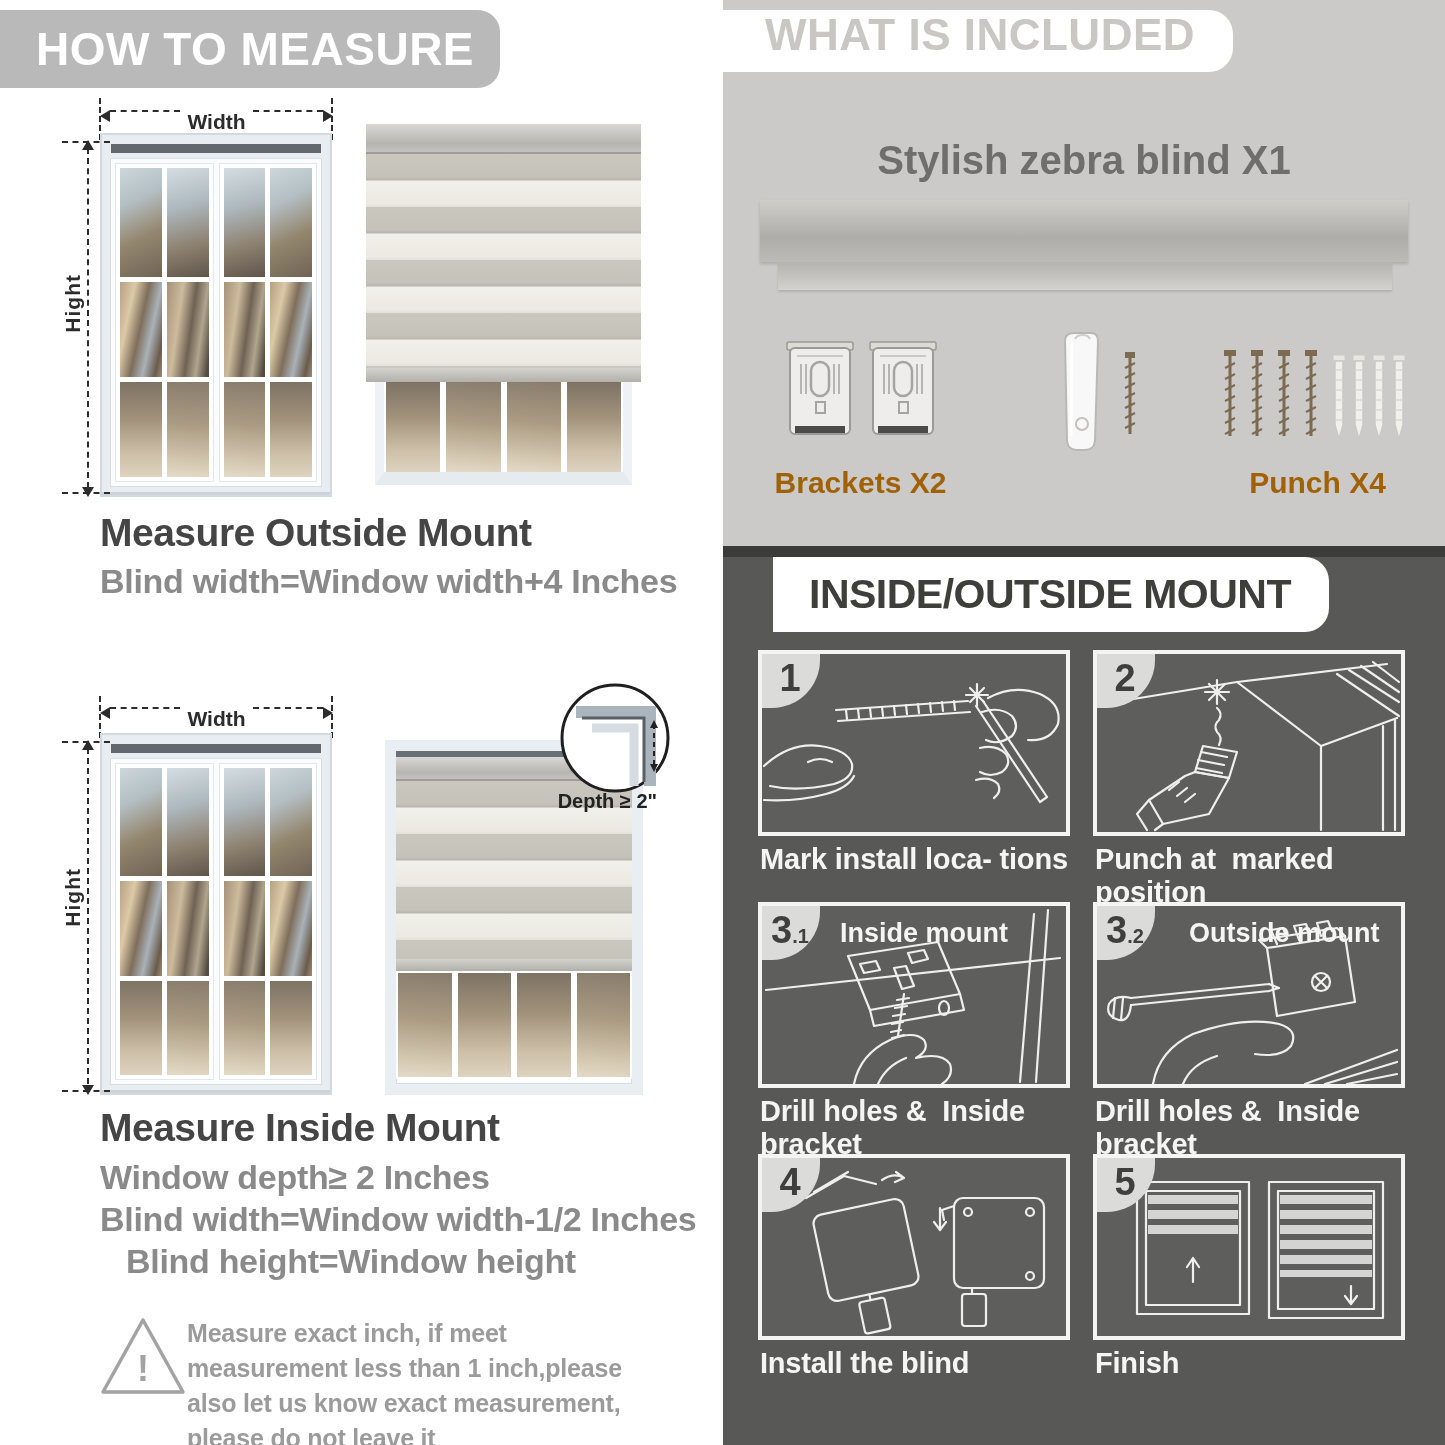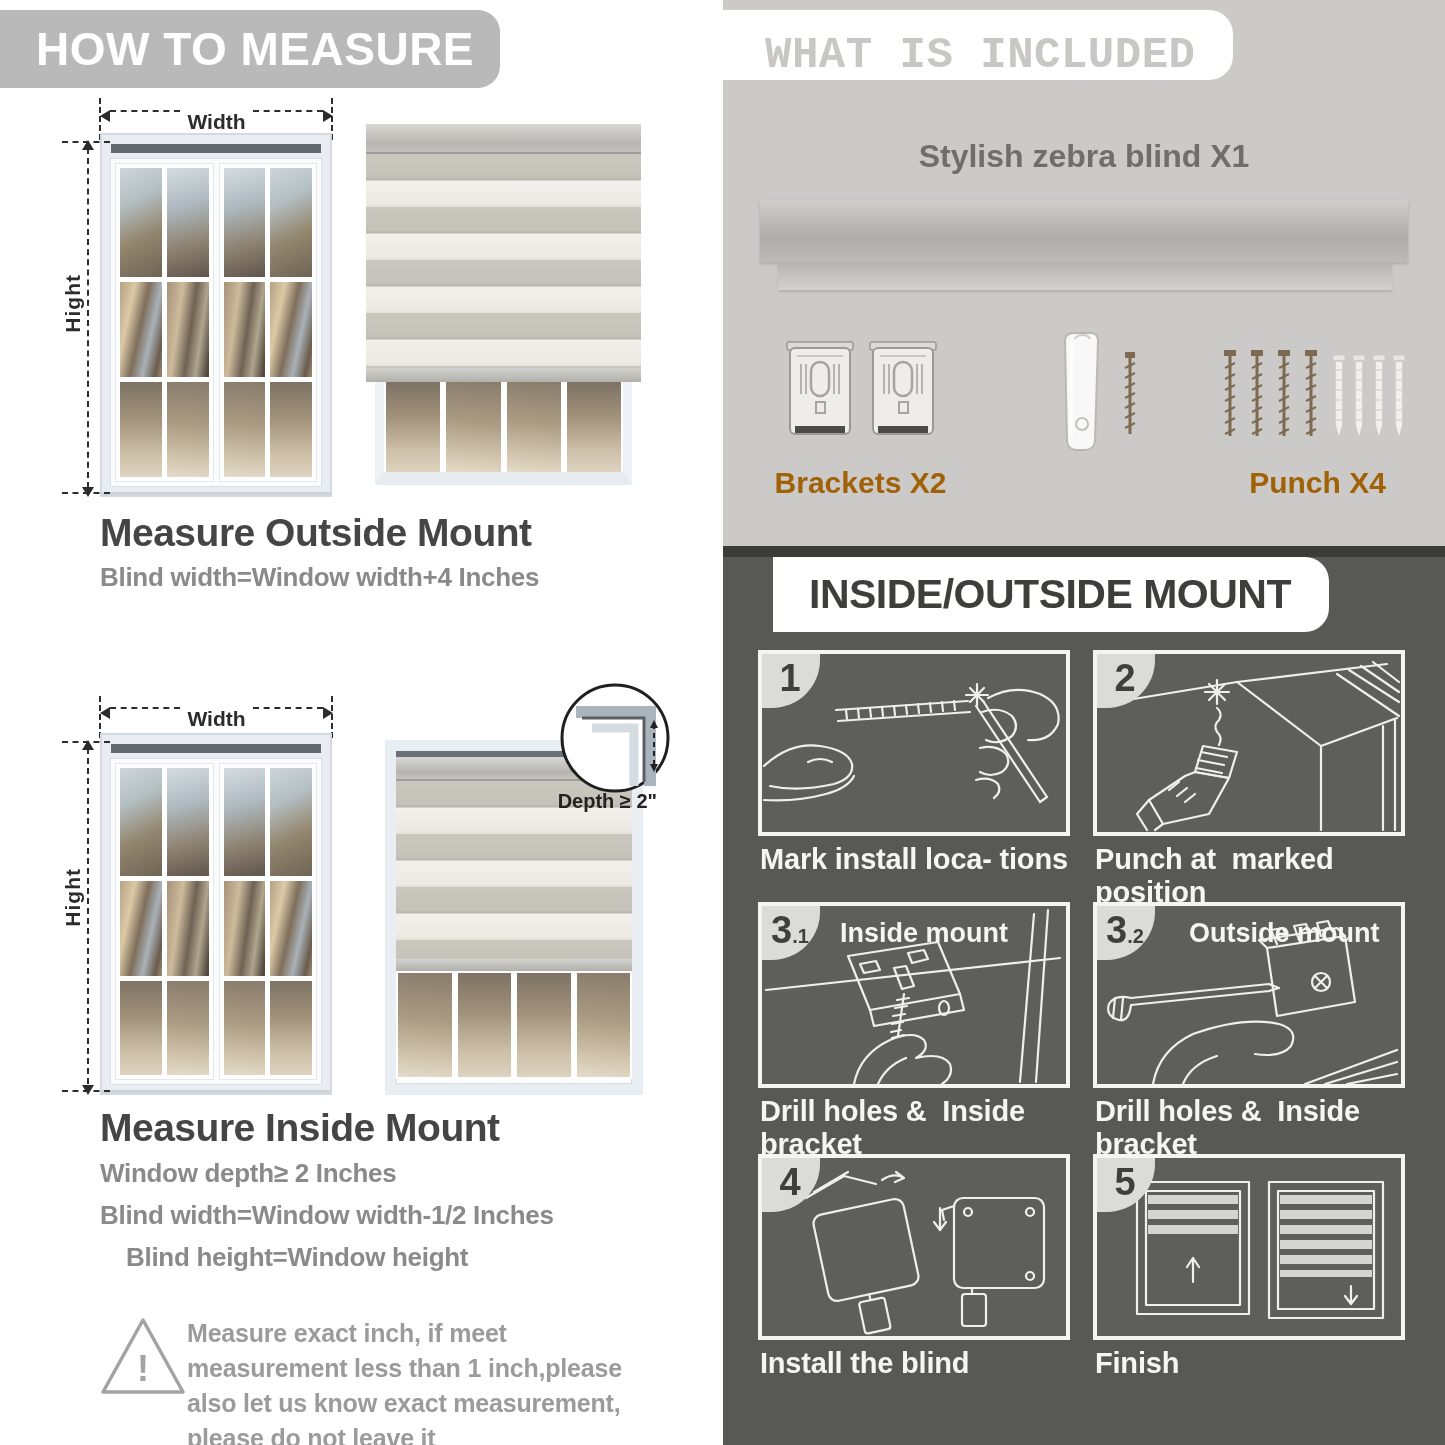--- a/index.html
+++ b/index.html
@@ -11,21 +11,21 @@
   .abs { position: absolute; }
 
   
   .howto-bar {
     left:0; top:10px; width:500px; height:78px; background:#b9b9b9;
     border-radius:0 22px 22px 0; display:flex; align-items:center; padding-left:36px;
   }
   .howto-bar span { font-size:46px; font-weight:bold; color:#ffffff; letter-spacing:.5px; }
 
   .sec-title { font-size:39px; font-weight:bold; color:#454545; letter-spacing:-.5px; }
-  .sec-line  { font-size:26px; font-weight:bold; color:#8a8a8a; letter-spacing:-.3px; }
+  .sec-line  { font-size:34px; font-weight:bold; color:#8a8a8a; letter-spacing:-.3px; }
 
   
   .mw { display:flex; align-items:flex-start; height:16px; color:#2c2c2c; }
   .mw .seg { flex:1; border-top:2px dashed #2c2c2c; height:0; }
   .mw .lbl { font-size:21px; font-weight:bold; margin:0 7px; color:#2c2c2c; }
   .ah-l { width:0;height:0;border-top:6px solid transparent;border-bottom:6px solid transparent;border-right:10px solid #2c2c2c; }
   .ah-r { width:0;height:0;border-top:6px solid transparent;border-bottom:6px solid transparent;border-left:10px solid #2c2c2c; }
   .guide-v { border-left:2px dashed #2c2c2c; width:0; }
   .guide-h { border-top:2px dashed #2c2c2c; height:0; }
   .vline   { border-left:2.5px dashed #2c2c2c; width:0; }
@@ -58,25 +58,25 @@
       #f2f0ea 27px, #ebe9e2 50px, #e2e0d8 53px);
   }
   .mini-glass { background:#fff; display:grid; grid-template-columns:1fr 1fr 1fr 1fr; gap:6px; padding:0 2px; }
 
   
   .warn-text { font-size:25px; font-weight:bold; color:#9b9b9b; line-height:35px; letter-spacing:-.2px; }
 
   
   .right-top { left:723px; top:0; width:722px; height:546px; background:#cbcac8; }
   .included-bar {
-    left:723px; top:10px; width:510px; height:70px; background:#ffffff;
-    border-radius:0 24px 24px 0; display:flex; align-items:flex-end; padding-left:42px;font-family:Liberation Mono, monospace;
+    left:723px; top:10px; width:510px; height:62px; background:#ffffff;
+    border-radius:0 24px 24px 0; display:flex; align-items:flex-start; padding-left:42px;
   }
   .included-bar span { font-size:44px; font-weight:bold; color:#c8c7c4; letter-spacing:.5px; }
-  .blind-item-lbl { left:723px; top:138px; width:722px; text-align:center; font-size:32px; font-weight:bold; color:#6f6e6c; }
+  .blind-item-lbl { left:723px; top:138px; width:722px; text-align:center; font-size:40px; font-weight:bold; color:#6f6e6c; }
   .rail-main { left:760px; top:200px; width:648px; height:62px;
     background:linear-gradient(180deg,#cfcecb 0%,#aeada9 60%,#bcbbb7 100%); box-shadow:0 2px 3px rgba(0,0,0,.15); }
   .rail-sub  { left:778px; top:262px; width:614px; height:28px;
     background:linear-gradient(180deg,#b4b3af,#d3d2ce); box-shadow:0 2px 2px rgba(0,0,0,.12); }
   .hw-lbl { font-size:30px; font-weight:bold; color:#a16207; text-align:center; }
 
   .dark-band { left:723px; top:546px; width:722px; height:11px; background:#3b3b3a; }
   .right-bottom { left:723px; top:557px; width:722px; height:888px; background:#585857; }
   .mount-bar {
     left:732px; top:557px; width:556px; height:75px; background:#fff;

